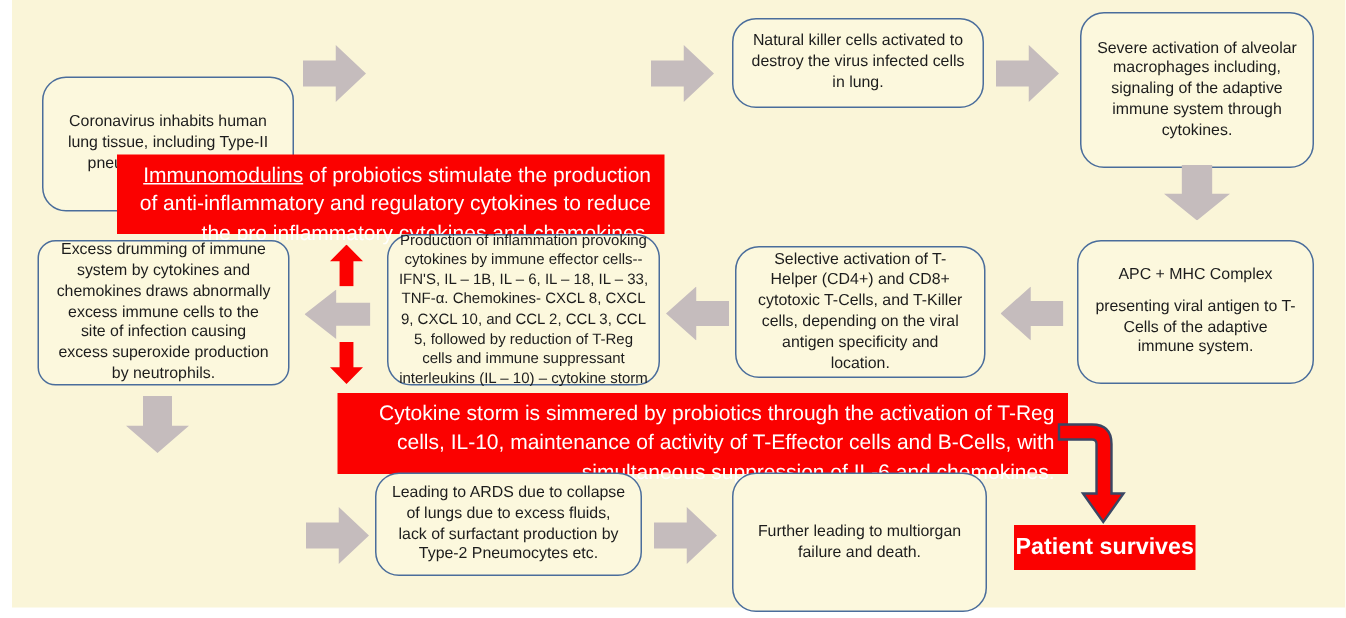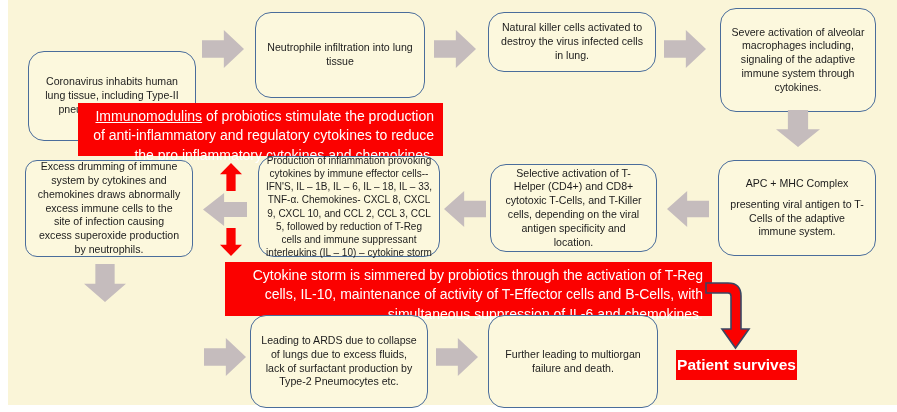--- a/index.html
+++ b/index.html
@@ -48,23 +48,20 @@
 </head>
 <body>
 
 <div id="canvas">
   <div class="bg"></div>
 
   <div class="fbox" style="left:28px;top:10px;width:168px;height:90px;margin-top:41px;">
     <span>Coronavirus inhabits human lung tissue, including Type-II pneumocytes in alveoli</span>
   </div>
   <div class="garr arrow-right" style="left:202px;top:30px;width:42px;height:38px;"></div>
-  <div class="fbox" style="left:255px;top:12px;width:170px;height:86px;">
-    <span>Neutrophile infiltration into lung tissue</span>
-  </div>
   <div class="garr arrow-right" style="left:434px;top:30px;width:42px;height:38px;"></div>
   <div class="fbox" style="left:488px;top:12px;width:168px;height:60px;">
     <span>Natural killer cells activated to destroy the virus infected cells in lung.</span>
   </div>
   <div class="garr arrow-right" style="left:664px;top:30px;width:42px;height:38px;"></div>
   <div class="fbox" style="left:720px;top:8px;width:156px;height:104px;">
     <span>Severe activation of alveolar macrophages including, signaling of the adaptive immune system through cytokines.</span>
   </div>
 
   <div class="garr arrow-down" style="left:776px;top:110px;width:44px;height:37px;"></div>
@@ -98,21 +95,21 @@
 
   <div class="banner" style="left:225px;top:262px;width:487px;height:54px;">
     <span>Cytokine storm is simmered by probiotics through the activation of T-Reg cells, IL-10, maintenance of activity of T-Effector cells and B-Cells, with simultaneous suppression of IL-6 and chemokines.</span>
   </div>
 
   <svg style="left:706px;top:277px;" width="50" height="76" viewBox="0 0 50 76">
     <path d="M0,6 L22,6 Q35,6 35,19 L35,52 L43,52 L29.5,71 L16,52 L25,52 L25,19 Q25,16 22,16 L0,16 Z" fill="var(--accent_red,#fb0100)" stroke="var(--elbow_outline,#3a4663)" stroke-width="1.6"></path>
   </svg>
 
   <div class="garr arrow-right" style="left:204px;top:338px;width:42px;height:38px;"></div>
-  <div class="fbox" style="left:250px;top:315px;width:178px;height:93px;">
+  <div class="fbox" style="left:250px;top:315px;width:178px;height:69px;">
     <span>Leading to ARDS due to collapse of lungs due to excess fluids, lack of surfactant production by Type-2 Pneumocytes etc.</span>
   </div>
   <div class="garr arrow-right" style="left:436px;top:338px;width:42px;height:38px;"></div>
   <div class="fbox" style="left:488px;top:315px;width:170px;height:93px;">
     <span>Further leading to multiorgan failure and death.</span>
   </div>
 
   <div class="outcome" style="left:676px;top:350px;width:121px;height:30px;font-weight:bold;">
     <span>Patient survives</span>
   </div>

